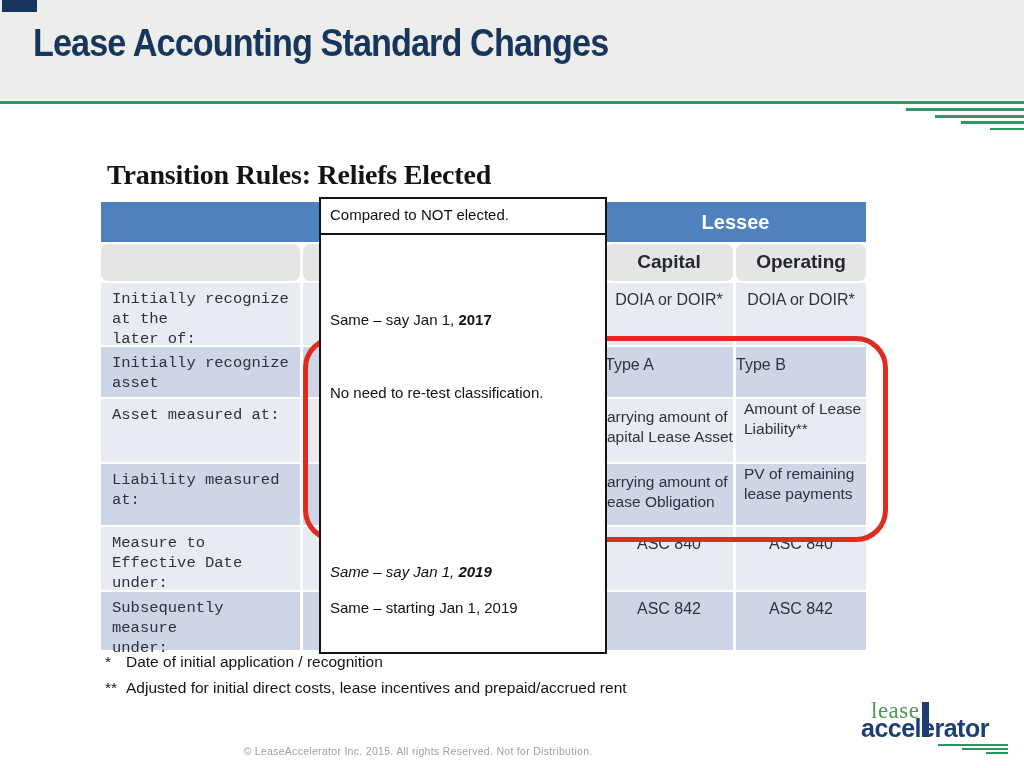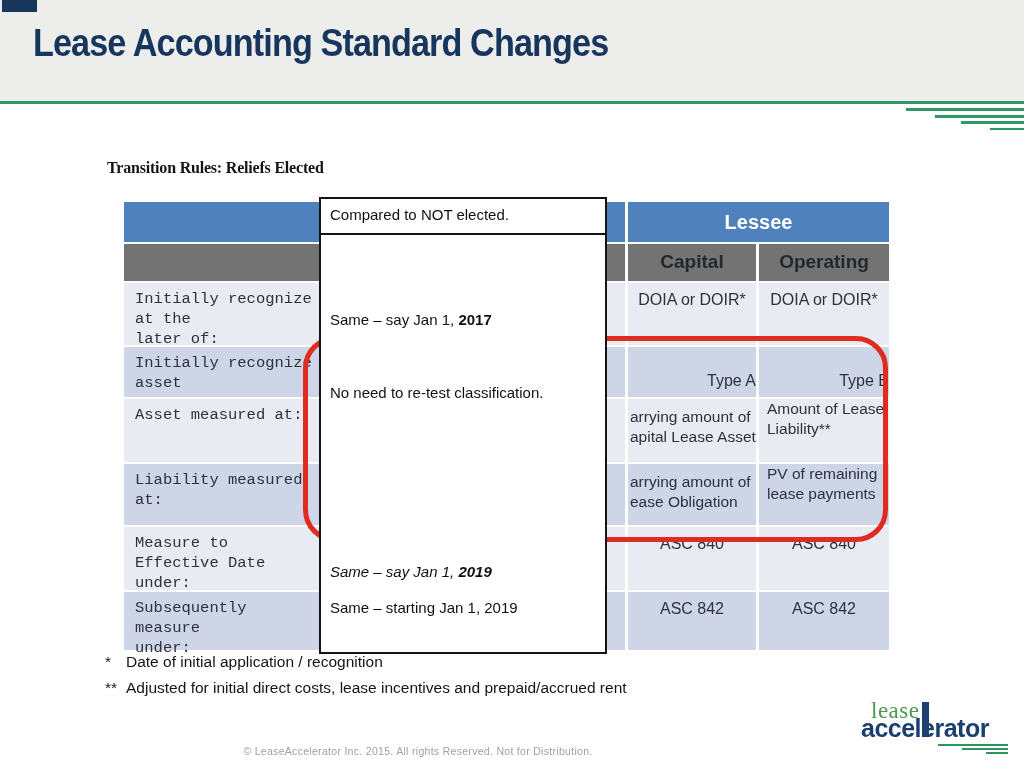--- a/index.html
+++ b/index.html
@@ -14,37 +14,37 @@
              letter-spacing:-1px;white-space:nowrap;transform:scaleX(.9);transform-origin:0 50%;}
   .rule{background:#2e9864;height:3px;}
   .rule-main{left:0;top:101px;width:1024px;}
   .rule-2{left:906px;top:108px;width:118px;}
   .rule-3{left:935px;top:115px;width:89px;}
   .rule-4{left:961px;top:121px;width:63px;}
   .rule-5{left:990px;top:128px;width:34px;height:2px;}
 
   
   .tbl-title{left:107px;top:159px;font-family:"Liberation Serif",serif;font-weight:bold;
-             font-size:16px;color:#141414;letter-spacing:-.2px;white-space:nowrap;}
+             font-size:28px;color:#141414;letter-spacing:-.2px;white-space:nowrap;}
   .grid{left:101px;top:202px;display:grid;
         grid-template-columns:199px 299px 128px 130px;
         grid-template-rows:40px 37px 62px 50px 63px 61px 63px 58px;
-        gap:2px 3px;z-index:1;margin-left:23px;}
+        gap:2px 3px;z-index:1;}
   .cell{font-size:15.5px;color:#2d323d;line-height:1.3;white-space:pre-line;}
   .blue{background:#4f81bd;}
-  .med {background:#737373;}
+  .med {background:#e5e5e5;border-radius:7px;}
   .lt  {background:#e8ebf2;}
   .mid {background:#cdd5e6;}
   .span2{grid-column:span 2;}
   .lessee{display:flex;align-items:center;justify-content:center;
           color:#ffffff;font-weight:bold;font-size:20px;}
   .colhead{text-align:center;padding-top:6px;font-weight:bold;font-size:19px;color:#23272f;}
   .lbl{text-align:left;padding:6px 8px 0 11px;font-family:Liberation Mono, monospace;}
   .ctr{text-align:center;padding-top:7px;font-size:16px;}
-  .ctr-mid{text-align:right;padding-top:24px;font-size:16px;}
+  .ctr-mid{text-align:left;padding-top:8px;font-size:16px;}
   .cut{text-align:left;padding:8px 0 0 2px;font-size:15.5px;}
   .opL{text-align:left;padding:0 0 0 8px;font-size:15.5px;}
 
   
   .red-box{left:303px;top:336px;width:575px;height:196px;border:5px solid #e02b20;
            border-radius:32px;z-index:2;background:transparent;}
 
   
   .co{background:#ffffff;border:2px solid #141414;z-index:3;}
   .co-top{left:319px;top:197px;width:284px;height:37px;}

